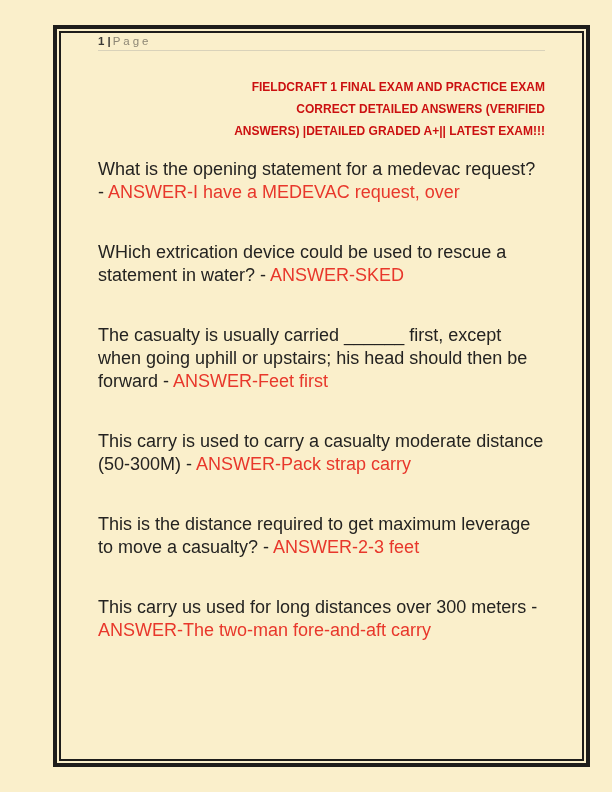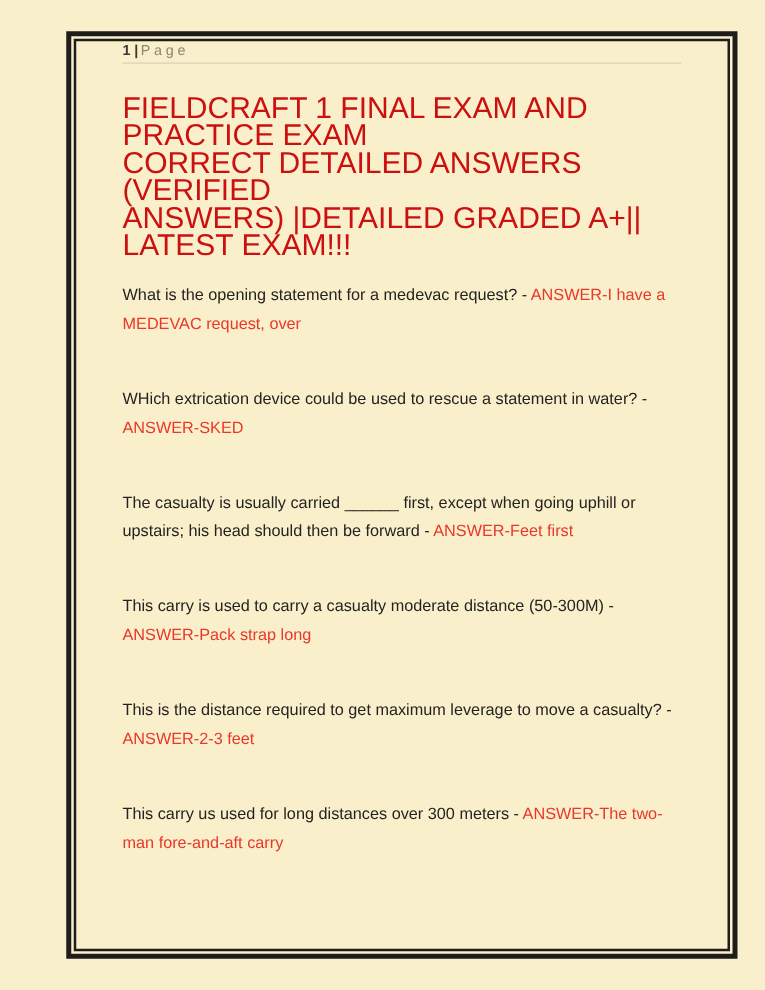--- a/index.html
+++ b/index.html
@@ -60,31 +60,31 @@
     color: #3B3A36;
     font-weight: bold;
     margin: 0 2px 0 3px;
   }
   .plabel {
     color: #8D8775;
     letter-spacing: 3px;
   }
   .title {
     margin: 25px 0 16px 0;
-    font-size: 24px;
+    font-size: 12px;
     line-height: 22px;
-    font-weight: normal;
-    text-align: left;
+    font-weight: bold;
+    text-align: right;
     color: var(--title-color, #CB1010);
   }
   .tline {
     display: block;
   }
   .qa-list {
-    font-size: 13px;
+    font-size: 18px;
     line-height: 23px;
   }
   .qa {
     margin: 0 0 37px 0;
   }
   .q {
     color: var(--question-color, #242321);
   }
   .a {
     color: var(--answer-color, #E8372B);
@@ -105,21 +105,21 @@
         <h1 class="title">
           <span class="tline">FIELDCRAFT 1 FINAL EXAM AND PRACTICE EXAM</span>
           <span class="tline">CORRECT DETAILED ANSWERS (VERIFIED</span>
           <span class="tline">ANSWERS) |DETAILED GRADED A+|| LATEST EXAM!!!</span>
         </h1>
 
         <div class="qa-list">
           <p class="qa"><span class="q">What is the opening statement for a medevac request? - </span><span class="a">ANSWER-I have a MEDEVAC request, over</span></p>
           <p class="qa"><span class="q">WHich extrication device could be used to rescue a statement in water? - </span><span class="a">ANSWER-SKED</span></p>
           <p class="qa"><span class="q">The casualty is usually carried ______ first, except when going uphill or upstairs; his head should then be forward - </span><span class="a">ANSWER-Feet first</span></p>
-          <p class="qa"><span class="q">This carry is used to carry a casualty moderate distance (50-300M) - </span><span class="a">ANSWER-Pack strap long</span></p>
+          <p class="qa"><span class="q">This carry is used to carry a casualty moderate distance (50-300M) - </span><span class="a">ANSWER-Pack strap carry</span></p>
           <p class="qa"><span class="q">This is the distance required to get maximum leverage to move a casualty? - </span><span class="a">ANSWER-2-3 feet</span></p>
           <p class="qa"><span class="q">This carry us used for long distances over 300 meters - </span><span class="a">ANSWER-The two-man fore-and-aft carry</span></p>
         </div>
 
       </div>
     </div>
   </div>
 </div>
 
 </body></html>

